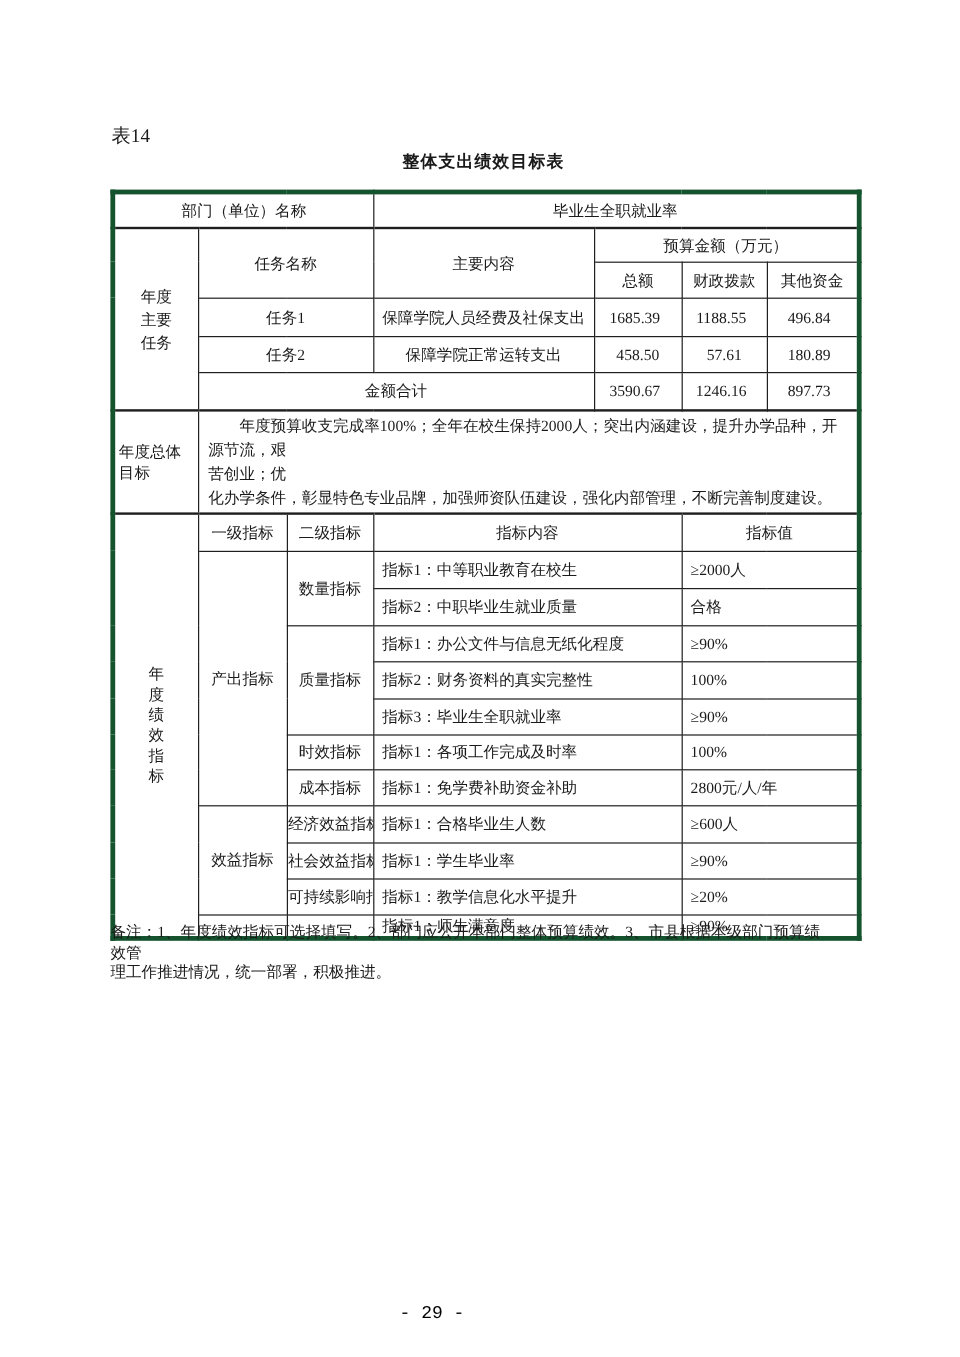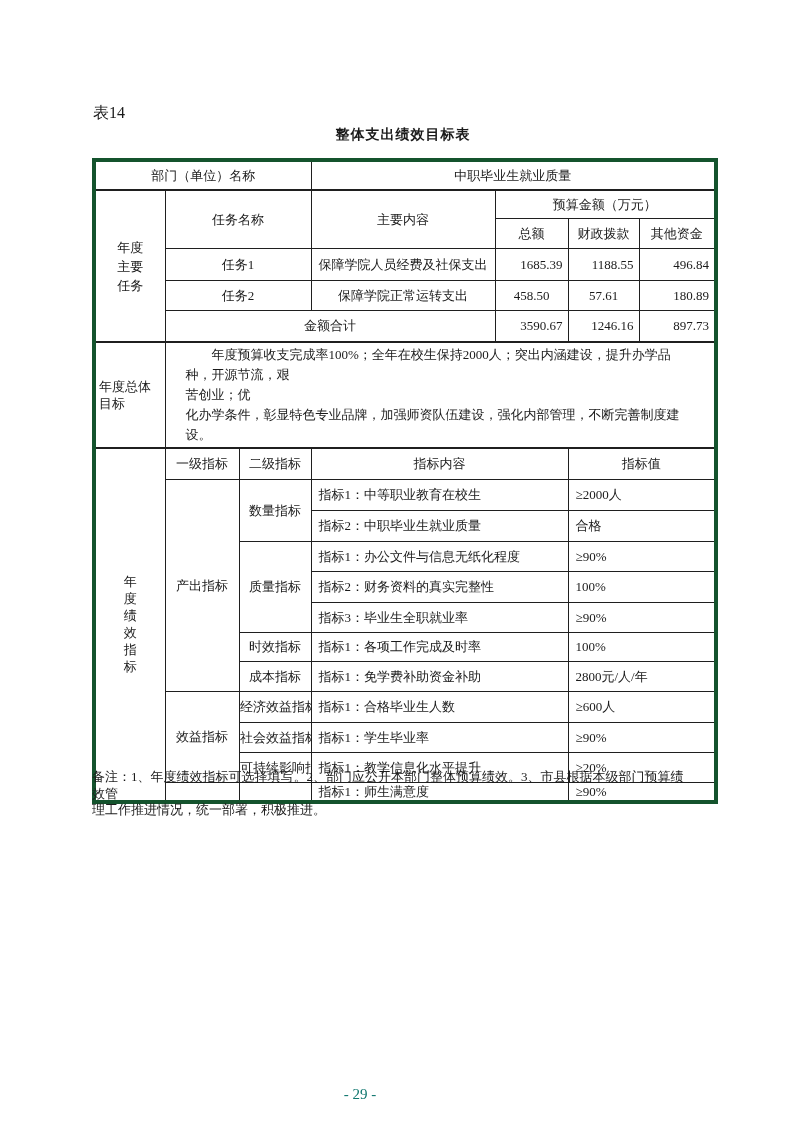--- a/index.html
+++ b/index.html
@@ -30,51 +30,51 @@
   }
   td {
     border: 1px solid #1f1f1f;
     vertical-align: middle;
     text-align: center;
     overflow: hidden;
     line-height: 17px;
   }
   tr.sec > td { border-top-width: 2px; }
   td.lft { text-align: left; padding-left: 7px; }
-  td.rgt { text-align: right; padding-right: 5px; }
+  td.rgt { text-align: center; padding-right: 5px; }
   td.ctr { text-align: center; margin-top: 24px; }
   .vtext-1 {
     width: 15px; margin: 0 auto;
     word-break: break-all; line-height: 17px; text-align: center;
   }
   .vtext-2 {
     width: 28px; margin: 0 auto;
     word-break: break-all; line-height: 19px; text-align: center;
   }
   td.goal-label {
     text-align: left; vertical-align: middle; padding: 2px 2px 2px 3px;
     line-height: 17px; word-break: break-all; margin-left: 15px;
   }
   td.goal-text {
-    text-align: left; padding: 2px 20px; line-height: 20px;
+    text-align: left; padding: 2px 8px; line-height: 20px;
   }
   .preline { white-space: pre-line; }
   td.l2cell > div {
     width: 70px; margin: 0 auto;
     white-space: nowrap; text-align: center;
   }
   .note {
     position: absolute; left: 92px; top: 769px; width: 628px;
     font-size: 13px; line-height: 16.5px; text-align: left;
   }
   .page-number {
     position: absolute; left: 0; top: 1086px; width: 720px;
     text-align: center;
-    font-family: Liberation Serif, serif;
-    font-size: 15px; color: #0f766e;
+    font-family: Liberation Mono, monospace;
+    font-size: 15px; color: #000000;
   }
 </style>
 </head>
 <body>
 
 <div class="table-tag">表14</div>
 <div class="doc-title">整体支出绩效目标表</div>
 
 <table class="main">
   <colgroup>
@@ -83,21 +83,21 @@
       <col style="width:72px">
     <col style="width:184px">
       <col style="width:73px">
       <col style="width:71px">
       <col style="width:77px">
   </colgroup>
 
   <tbody>
       <tr style="height:30px">
     <td colspan="3">部门（单位）名称</td>
-    <td colspan="4">中职毕业生就业质量</td>
+    <td colspan="4">毕业生全职就业率</td>
   </tr>
 
   <tr class="sec" style="height:28px">
     <td rowspan="5">
       <div class="vtext-2">年度主要任务</div>
     </td>
     <td colspan="2" rowspan="2">任务名称</td>
     <td rowspan="2">主要内容</td>
     <td colspan="3">预算金额（万元）</td>
   </tr>

